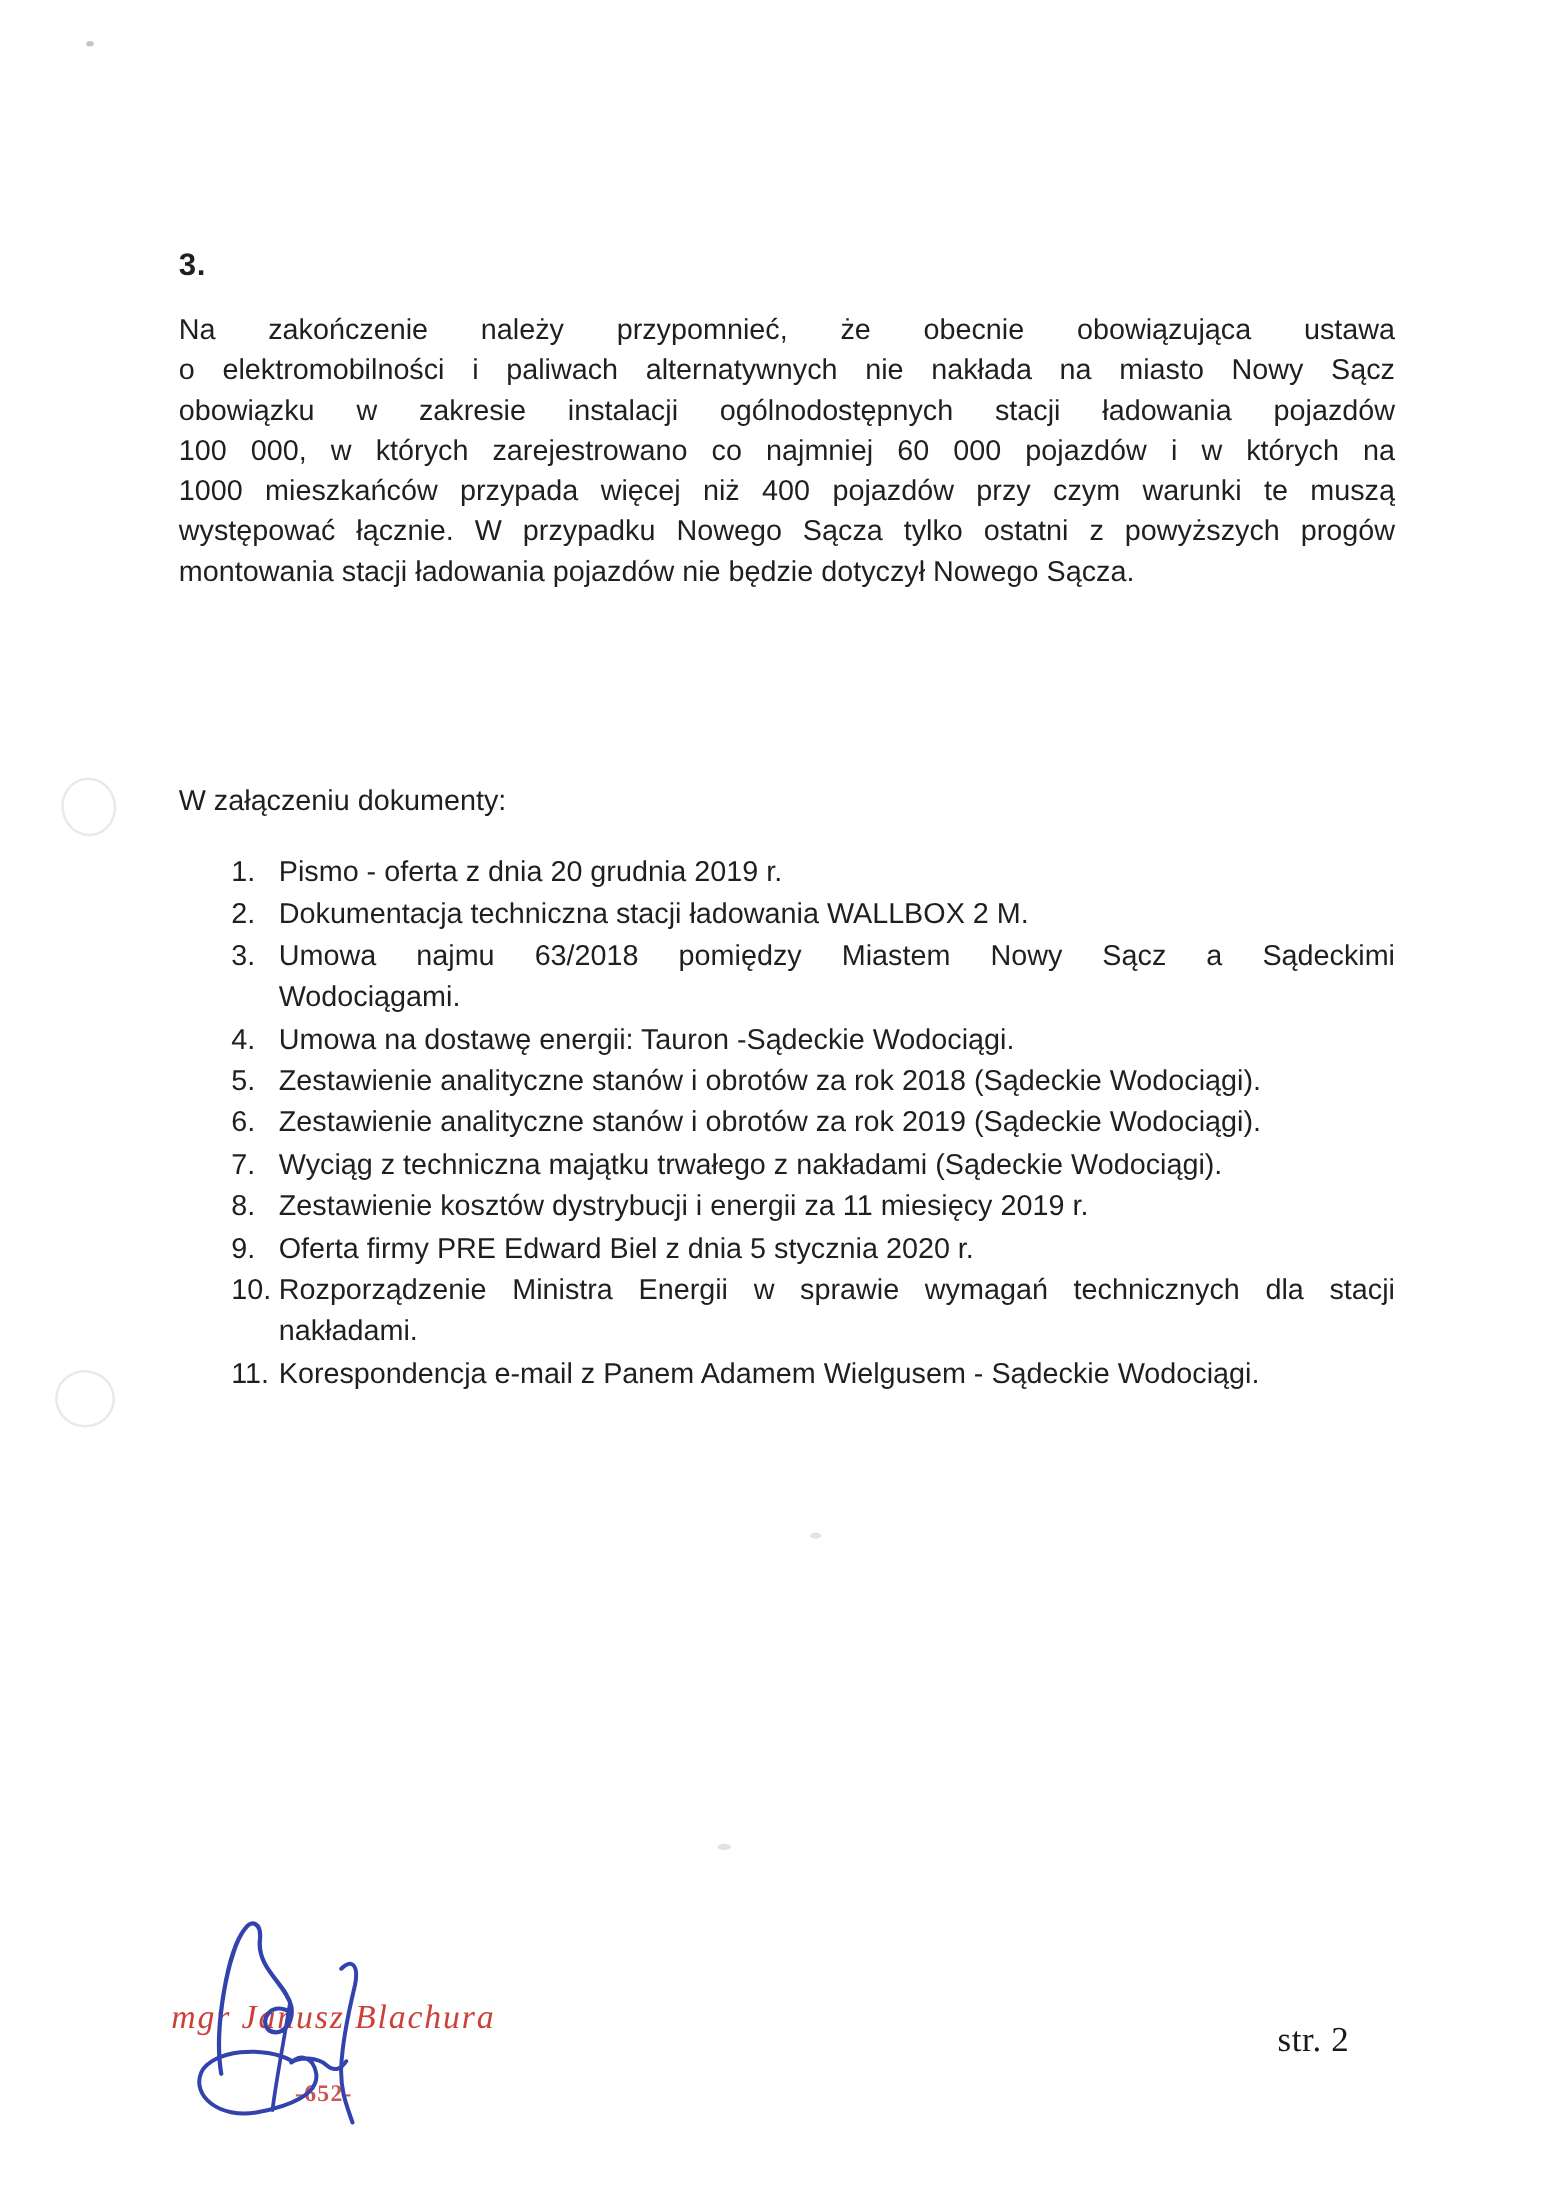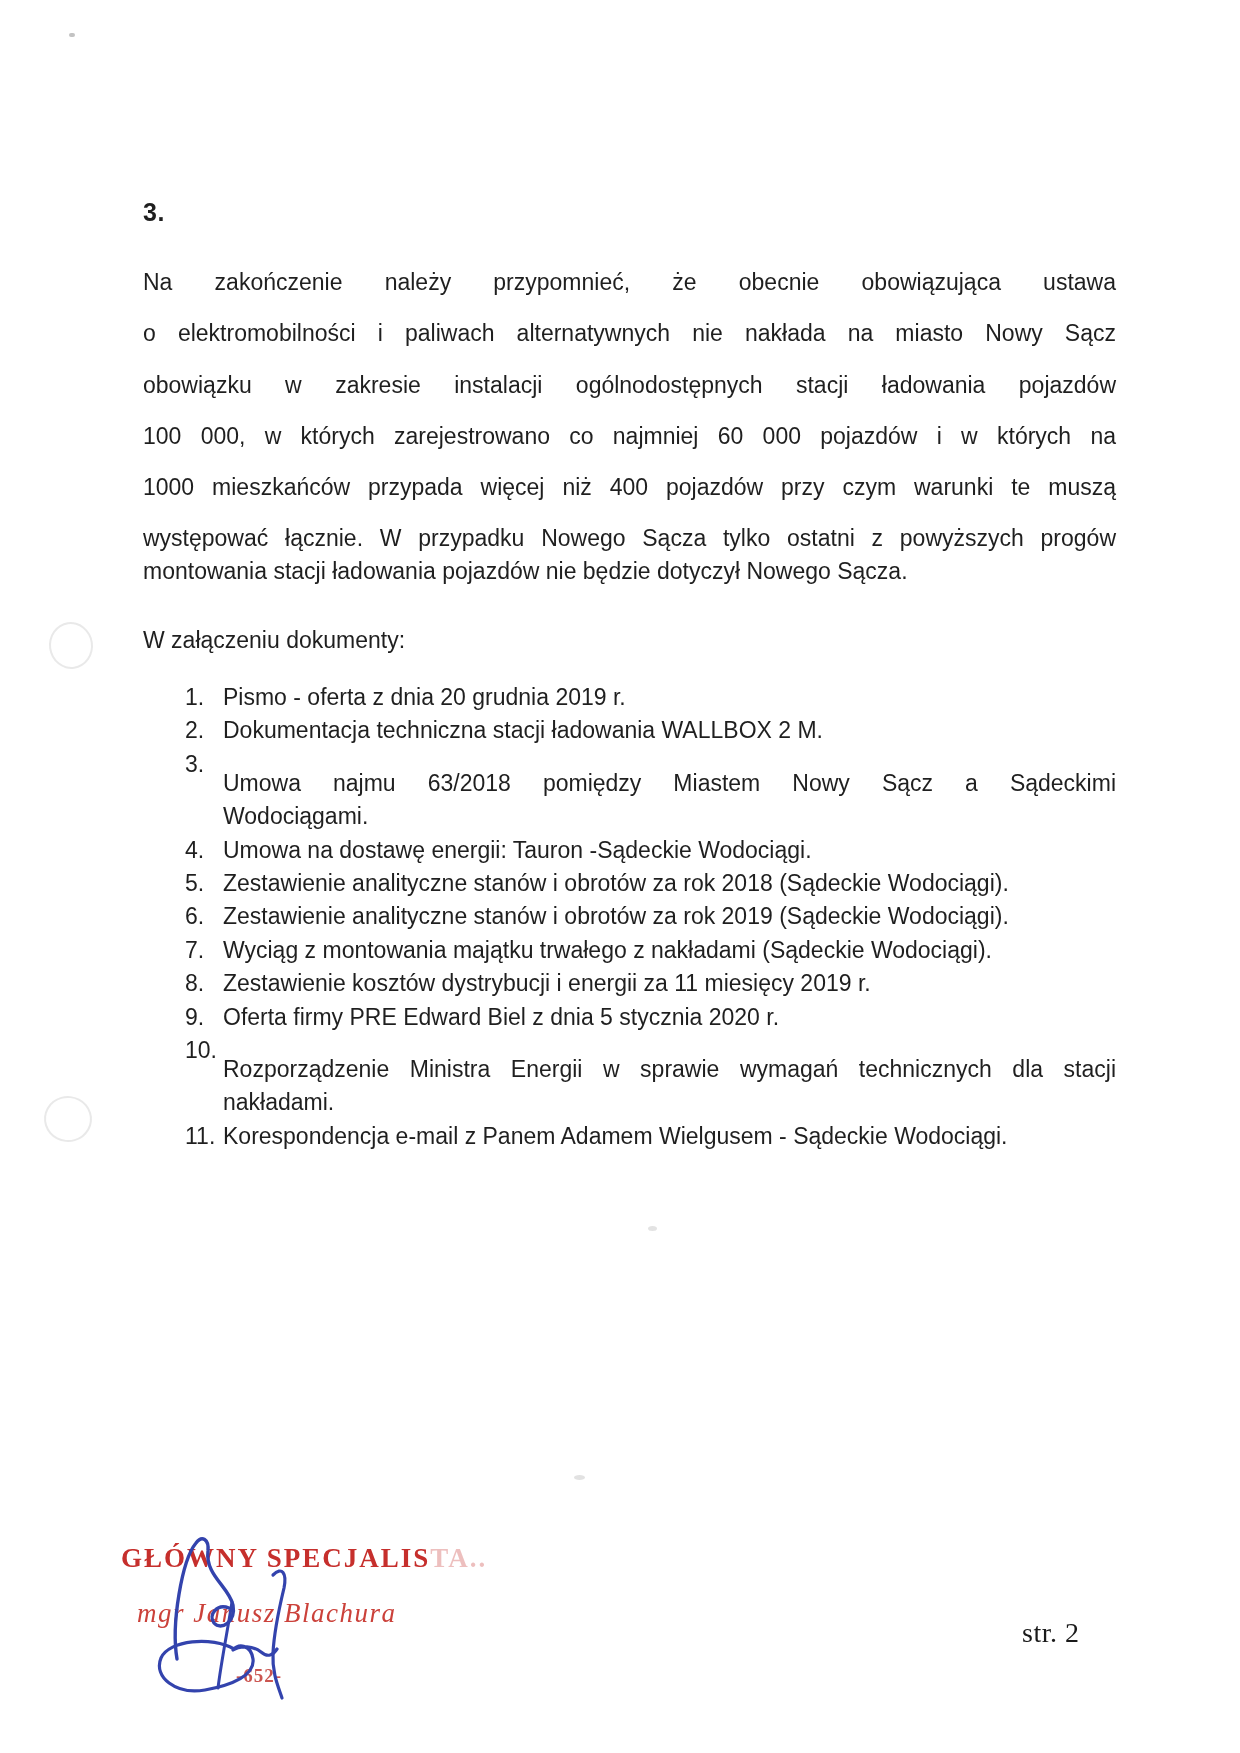--- a/index.html
+++ b/index.html
@@ -30,21 +30,21 @@
   
   .section-heading{
     position:absolute;left:143px;top:198px;
     font-size:25px;font-weight:bold;letter-spacing:.5px;
   }
   .paragraph{
     position:absolute;left:143px;top:247px;width:973px;
     font-size:23px;line-height:32.3px;
   }
   .p-line{display:block;text-align:justify;white-space:normal;}
-  .stretch{text-align-last:justify;margin-top:19px;}
+  .stretch{text-align-last:justify;}
 
   .attachments-intro{
     position:absolute;left:143px;top:624px;
     font-size:23px;line-height:32px;
   }
   .attachments-list{
     position:absolute;left:185px;top:681px;width:931px;
     font-size:23px;line-height:33.4px;
   }
   .att-row{display:flex;align-items:flex-start;}
@@ -151,21 +151,21 @@
     <div class="att-row">
       <span class="att-num">6.</span>
       <span class="att-text">
         <span class="att-line">Zestawienie analityczne stanów i obrotów za rok 2019 (Sądeckie Wodociągi).</span>
       </span>
     </div>
 
     <div class="att-row">
       <span class="att-num">7.</span>
       <span class="att-text">
-        <span class="att-line">Wyciąg z montowania majątku trwałego z nakładami (Sądeckie Wodociągi).</span>
+        <span class="att-line">Wyciąg z techniczna majątku trwałego z nakładami (Sądeckie Wodociągi).</span>
       </span>
     </div>
 
     <div class="att-row">
       <span class="att-num">8.</span>
       <span class="att-text">
         <span class="att-line">Zestawienie kosztów dystrybucji i energii za 11 miesięcy 2019 r.</span>
       </span>
     </div>
 
@@ -186,23 +186,20 @@
 
     <div class="att-row">
       <span class="att-num">11.</span>
       <span class="att-text">
         <span class="att-line">Korespondencja e-mail z Panem Adamem Wielgusem - Sądeckie Wodociągi.</span>
       </span>
     </div>
 
   </div>
 
-  <div class="stamp-title">
-    <span>GŁÓWNY SPECJALIS</span><span class="faded">TA..</span>
-  </div>
   <div class="stamp-name">mgr Janusz Blachura</div>
   <div class="stamp-code">-652-</div>
 
   <div class="signature">
     <svg viewBox="0 0 200 200" xmlns="http://www.w3.org/2000/svg">
       <path d="M 47,131 C 41,96 52,32 66,15 C 72,7 79,11 78,23 C 75,47 99,59 103,77 C 106,94 91,103 84,95 C 78,87 87,75 99,80" stroke-width="3.4"></path>
       <path d="M 104,121 C 82,108 39,112 31,130 C 23,149 46,167 75,162 C 103,157 125,147 123,131 C 121,117 109,115 103,122 C 110,117 124,118 131,124 C 138,130 143,127 147,121" stroke-width="3.2"></path>
       <path d="M 102,74 C 98,100 91,135 88,160" stroke-width="3"></path>
       <path d="M 143,47 C 152,38 157,45 154,60 C 148,85 144,105 143,125 C 142,145 148,158 152,170" stroke-width="3.2"></path>
     </svg>

